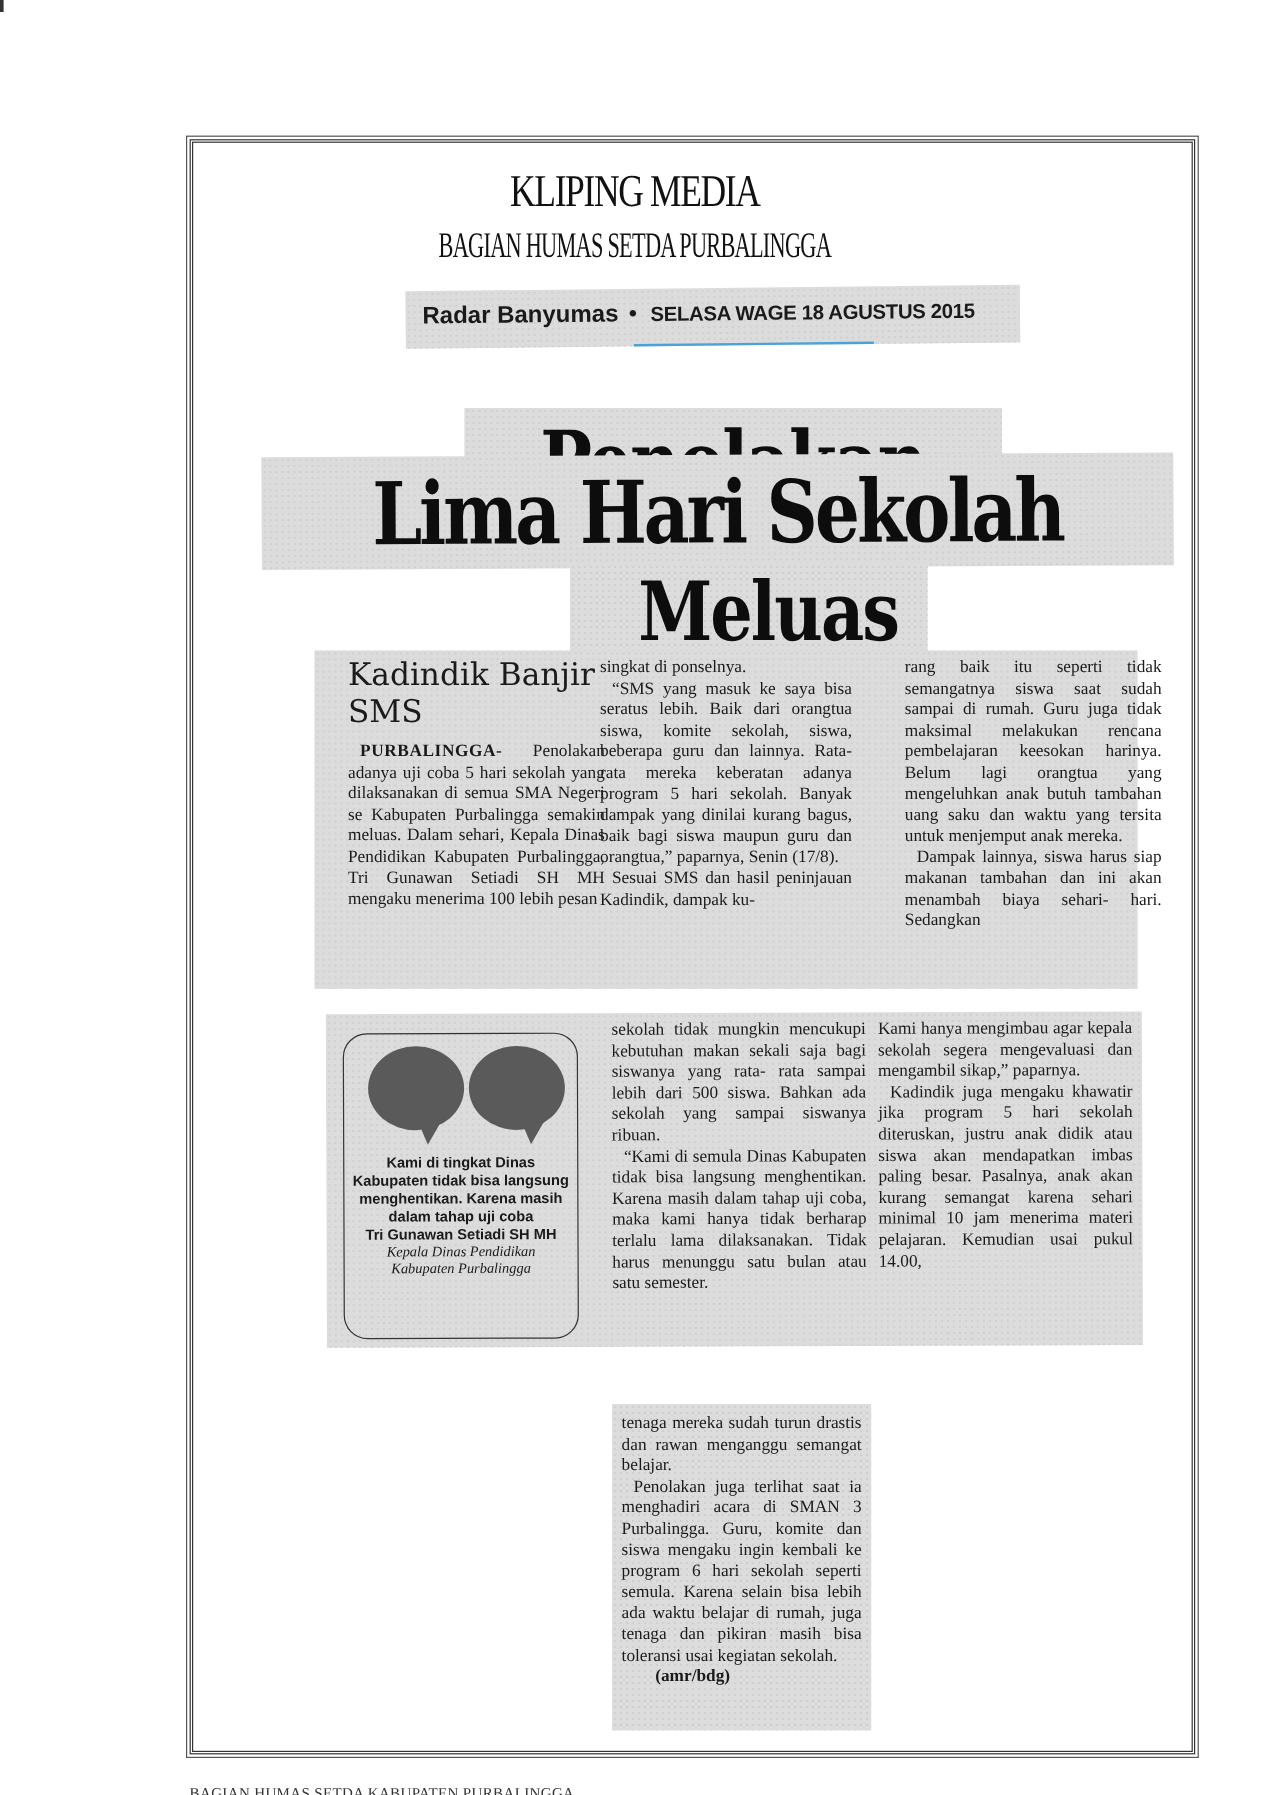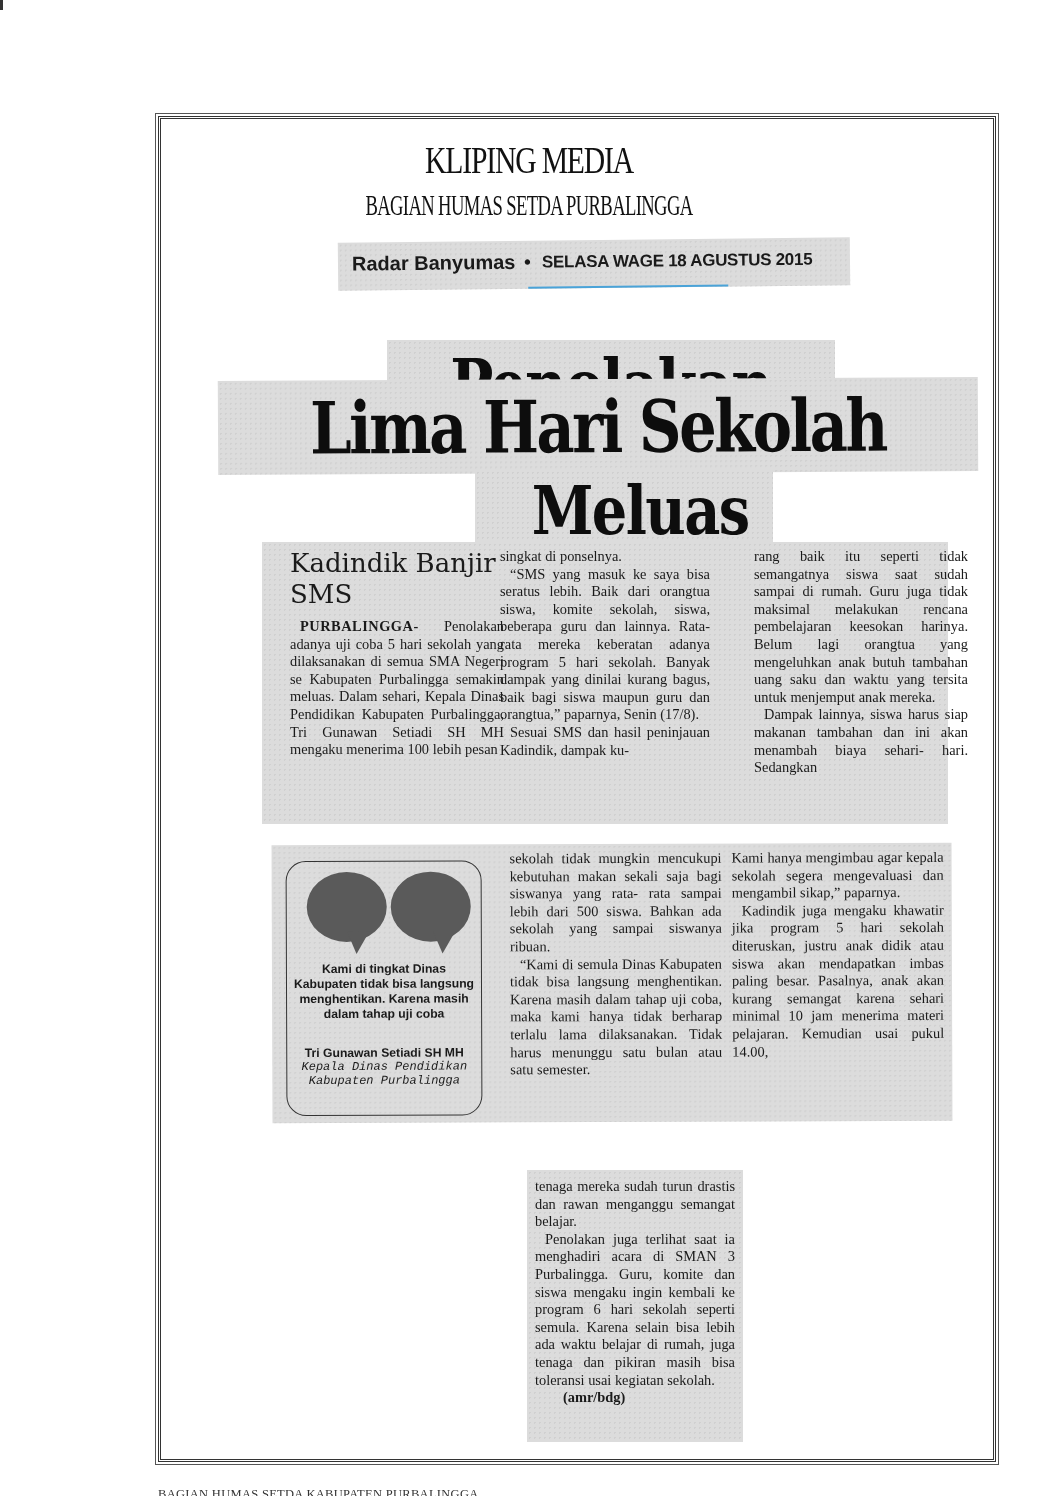--- a/index.html
+++ b/index.html
@@ -34,41 +34,41 @@
 
   .headline { font-family: "DejaVu Serif", serif; font-weight: bold; color: #0d0d0d;
     display: flex; align-items: center; justify-content: center; }
   .h1 { left: 387px; top: 292px; width: 448px; height: 88px; font-size: 70px; letter-spacing: -2px; margin-top: 48px; }
   .h2 { left: 218px; top: 379px; width: 760px; height: 94px; font-size: 72px; letter-spacing: -3px; transform: rotate(-0.3deg); }
   .h3 { left: 475px; top: 470px; width: 298px; height: 80px; font-size: 68px; letter-spacing: -2px; padding-left: 32px; }
   .headline span { display: inline-block; transform: scaleX(0.82); }
 
   .body-clip { left: 262px; top: 542px; width: 686px; height: 282px; }
   .body-clip2 { left: 272px; top: 844px; width: 680px; height: 278px; transform: rotate(-0.2deg); }
-  .body-clip3 { left: 527px; top: 1170px; width: 216px; height: 272px; }
+  .body-clip3 { left: 510px; top: 1170px; width: 216px; height: 272px; }
 
   .col { position: absolute; font-family: "Liberation Serif", serif; font-size: 14.4px; line-height: 17.6px; color: #1a1a1a; }
   .col p { text-indent: 10px; text-align: justify; }
   .col p.noindent { text-indent: 0; }
   .subhead { font-family: "DejaVu Serif", serif; font-size: 26px; line-height: 31px; color: #1a1a1a; margin-bottom: 8px; }
   .dateline { font-weight: bold; letter-spacing: 0.5px; }
   .credit { font-weight: bold; margin-left: 28px; }
 
   .quote-box { position: absolute; left: 14px; top: 16px; width: 196px; height: 255px;
     border: 1.5px solid #333; border-radius: 20px; text-align: center; }
   .bubbles { position: relative; height: 100px; }
   .bubble { position: absolute; width: 80px; height: 70px; border-radius: 50%; background: #5a5a5a; top: 10px; }
   .bubble.b1 { left: 20px; }
   .bubble.b2 { left: 104px; }
   .tail { position: absolute; width: 0; height: 0; border-left: 22px solid transparent; border-top: 22px solid #5a5a5a; top: 70px; }
   .tail.t1 { left: 54px; transform: skewX(-30deg); }
   .tail.t2 { left: 140px; transform: skewX(-30deg); }
   .quote-text { font-family: "Liberation Sans", sans-serif; font-weight: bold; font-size: 12.2px; line-height: 15px; color: #1a1a1a; padding: 0 6px; }
-  .quote-name { font-family: "Liberation Sans", sans-serif; font-weight: bold; font-size: 12.2px; margin-top: 24px; color: #1a1a1a; }
-  .quote-role { font-family: Liberation Mono, monospace; font-style: italic; font-size: 12px; line-height: 14px; color: #1a1a1a; }
+  .quote-name { font-family: "Liberation Sans", sans-serif; font-weight: bold; font-size: 12.2px; margin-top: 0; color: #1a1a1a; }
+  .quote-role { font-family: Liberation Serif, serif; font-style: italic; font-size: 12px; line-height: 14px; color: #1a1a1a; }
 
   .footer { position: absolute; left: 158px; top: 1472px; font-family: "Liberation Serif", serif;
     font-size: 12.5px; color: #333; letter-spacing: 0.3px; margin-top: 15px; }
   .corner-mark { position: absolute; left: 0; top: 0; width: 3px; height: 10px; background: #333; }
 </style>
 </head>
 <body>
 
 <div class="corner-mark"></div>
 

